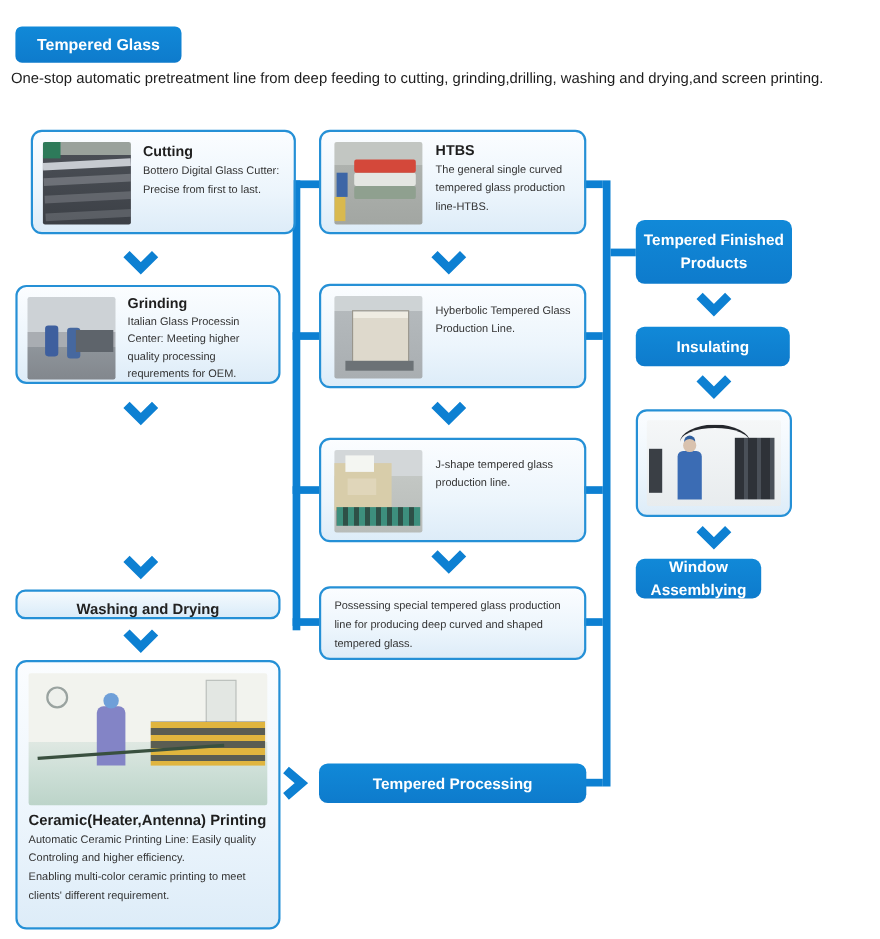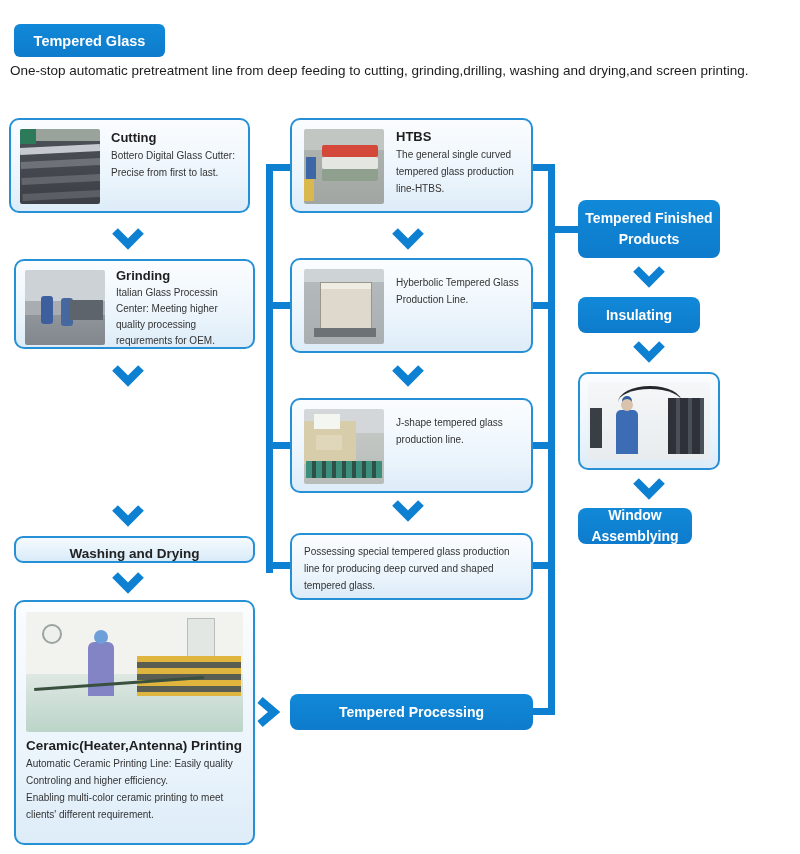--- a/index.html
+++ b/index.html
@@ -93,21 +93,21 @@
   <div class="line" style="left:266px;top:442px;width:24px;height:7px"></div>
   <div class="line" style="left:266px;top:562px;width:24px;height:7px"></div>
   <div class="line" style="left:548px;top:164px;width:7px;height:551px"></div>
   <div class="line" style="left:531px;top:164px;width:17px;height:7px"></div>
   <div class="line" style="left:531px;top:302px;width:17px;height:7px"></div>
   <div class="line" style="left:531px;top:442px;width:17px;height:7px"></div>
   <div class="line" style="left:531px;top:562px;width:17px;height:7px"></div>
   <div class="line" style="left:531px;top:708px;width:17px;height:7px"></div>
   <div class="line" style="left:555px;top:226px;width:23px;height:7px"></div>
 
-  <div class="card" style="left:9px;top:118px;width:241px;height:95px">
+  <div class="card" style="left:28px;top:118px;width:241px;height:95px">
     <div class="photo photo-cutting">
         <span class="p1"></span>
         <span class="p2"></span>
       </div>
     <div class="body">
       <div class="title">Cutting</div>
       <div class="desc">Bottero Digital Glass Cutter: Precise from first to last.</div>
     </div>
   </div>
 
@@ -213,21 +213,21 @@
     </svg>
 
   <div class="btn" style="left:578px;top:200px;width:142px;height:58px">Tempered Finished Products</div>
 
   <div class="btn" style="left:290px;top:694px;width:243px;height:36px">Tempered Processing</div>
 
   <svg class="chev" style="left:632px;top:265px" width="34" height="24" viewBox="0 0 34 24">
       <path d="M4 4 L17 17 L30 4" fill="none" stroke="currentColor" stroke-width="8"></path>
     </svg>
 
-  <div class="btn" style="left:578px;top:297px;width:122px;height:36px">Insulating</div>
+  <div class="btn" style="left:578px;top:297px;width:140px;height:36px">Insulating</div>
 
   <svg class="chev" style="left:632px;top:340px" width="34" height="24" viewBox="0 0 34 24">
       <path d="M4 4 L17 17 L30 4" fill="none" stroke="currentColor" stroke-width="8"></path>
     </svg>
 
   <div class="card" style="left:578px;top:372px;width:142px;height:98px">
     <div class="photo photo-window">
         <span class="p1"></span>
         <span class="p2"></span>
         <span class="p3"></span>

